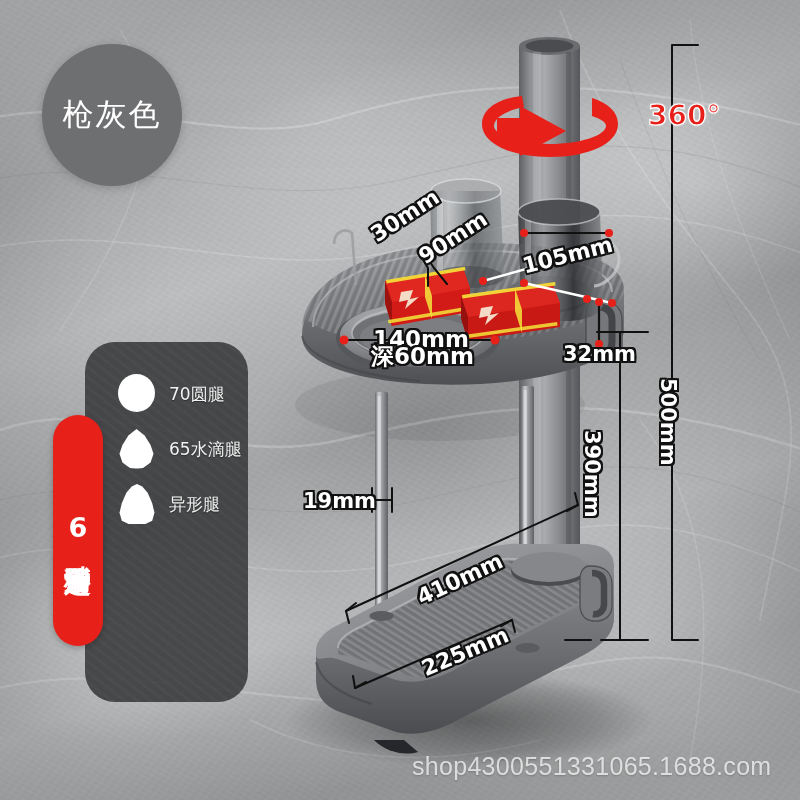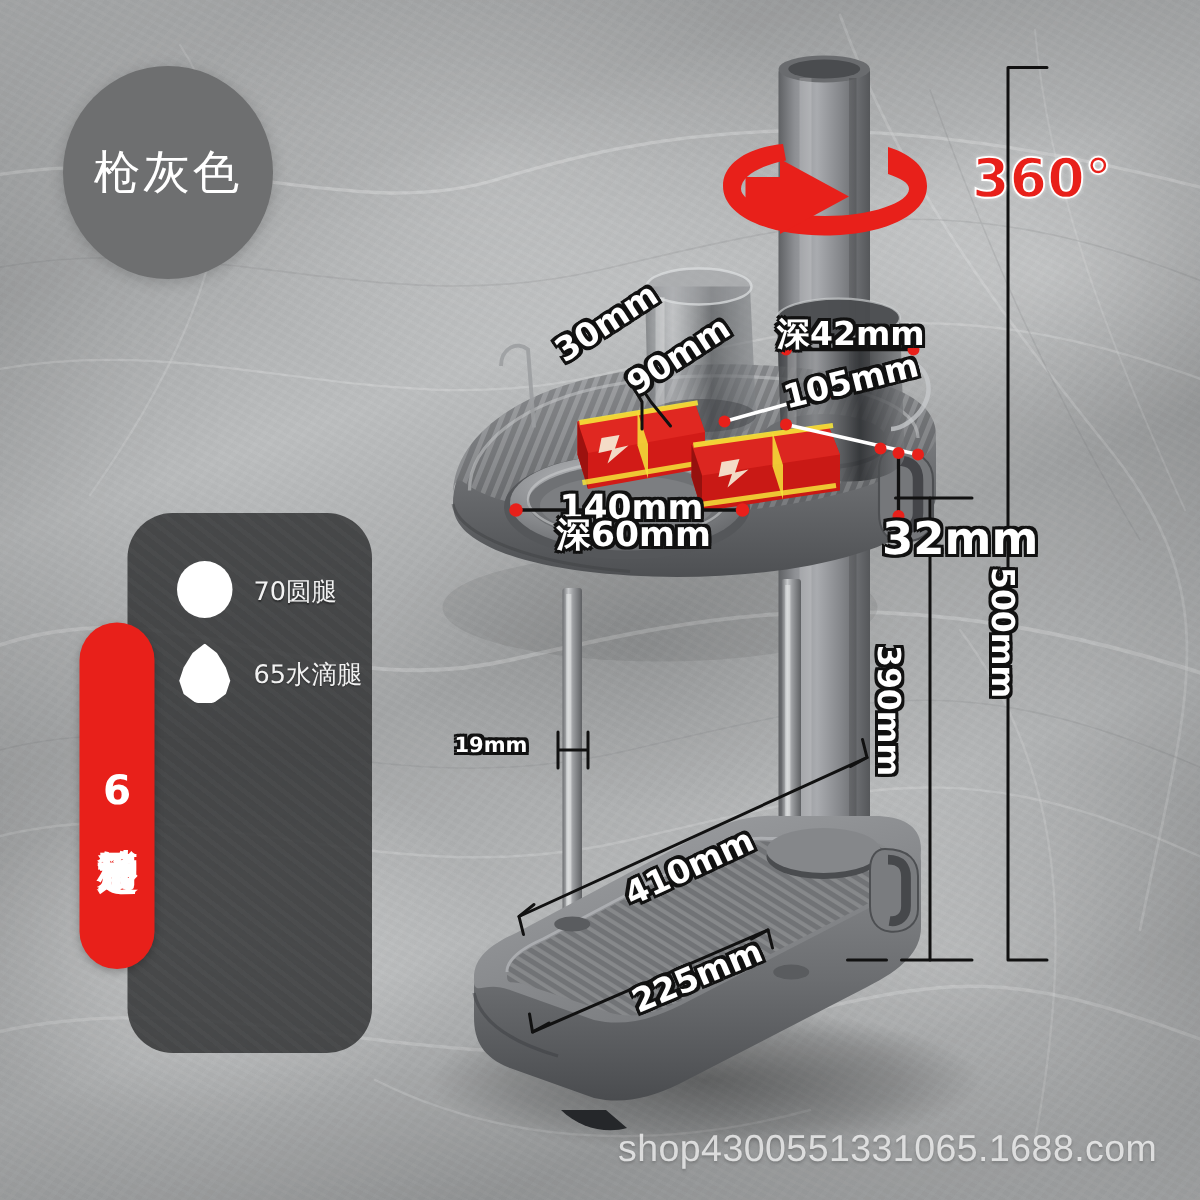--- a/index.html
+++ b/index.html
@@ -57,21 +57,21 @@
   .sh-peach{width:37px;height:40px;background:#fff;border-radius:52% 48% 50% 50%/58% 58% 42% 42%;}
 
   
   .red-banner{left:53px;top:415px;width:50px;height:231px;border-radius:25px;background:#e8201a;
      box-shadow:0 2px 6px rgba(0,0,0,.25);display:flex;align-items:center;justify-content:center;}
   .red-banner .txt{color:#fff;font-size:27px;line-height:33px;text-align:center;font-weight:600;
      writing-mode:vertical-rl;text-orientation:upright;letter-spacing:1px;
      font-family:"DejaVu Sans","Liberation Sans",sans-serif;}
 
   
-  .deg360{left:648px;top:99px;color:#e8201a;font-size:36px;font-weight:700;
+  .deg360{left:648px;top:99px;color:#e8201a;font-size:28px;font-weight:700;
      font-family:"DejaVu Sans","Liberation Sans",sans-serif;
      -webkit-text-stroke:1.2px #ffffff; text-shadow:0 0 3px rgba(255,255,255,.9);}
 
   
   .dim{color:#ffffff;font-weight:700;white-space:nowrap;
     font-family:"DejaVu Sans","Liberation Sans",sans-serif;
     text-shadow:
       -2px -2px 0 #111, 2px -2px 0 #111, -2px 2px 0 #111, 2px 2px 0 #111,
       -2px 0 0 #111, 2px 0 0 #111, 0 -2px 0 #111, 0 2px 0 #111;}
 
@@ -375,45 +375,50 @@
         <div class="legend-lbl">70圆腿</div>
       </div>
 
       <div class="legend-row">
         <div class="legend-ico">
             <div class="sh-drop"></div>
           </div>
         <div class="legend-lbl">65水滴腿</div>
       </div>
 
+      <div class="legend-row">
+        <div class="legend-ico">
+            <div class="sh-trap"></div>
+          </div>
+        <div class="legend-lbl">异形腿</div>
+      </div>
 
 
 
     </div>
   </div>
 
   <div class="abs red-banner nosel">
     <div class="txt">6种管形通用</div>
   </div>
 
   <div class="abs dim nosel" style="left:366px;top:226px;font-size:22px;transform:rotate(-33deg);transform-origin:left top;">30mm</div>
 
   <div class="abs dim nosel" style="left:414px;top:248px;font-size:22px;transform:rotate(-33deg);transform-origin:left top;">90mm</div>
 
-  <div class="abs dim nosel" style="left:518px;top:208px;font-size:22px;">深42mm</div>
 
   <div class="abs dim nosel" style="left:520px;top:254px;font-size:22px;transform:rotate(-14deg);transform-origin:left top;">105mm</div>
 
   <div class="abs dim nosel" style="left:373px;top:314px;font-size:23px;margin-top:12px;">140mm</div>
 
   <div class="abs dim nosel" style="left:371px;top:341px;font-size:23px;">深60mm</div>
 
-  <div class="abs dim nosel" style="left:588px;top:342px;font-size:30px;">32mm</div>
-
-  <div class="abs dim nosel" style="left:303px;top:489px;font-size:14px;">19mm</div>
+  <div class="abs dim nosel" style="left:563px;top:342px;font-size:21px;">32mm</div>
+
+  <div class="abs dim nosel" style="left:303px;top:489px;font-size:21px;">19mm</div>
 
   <div class="abs dim nosel" style="left:413px;top:587px;font-size:22px;transform:rotate(-25deg);transform-origin:left top;">410mm</div>
 
   <div class="abs dim nosel" style="left:418px;top:658px;font-size:22px;transform:rotate(-23deg);transform-origin:left top;">225mm</div>
 
   <div class="abs dim nosel" style="left:604px;top:430px;font-size:21px;transform:rotate(90deg);transform-origin:left top;">390mm</div>
 
   <div class="abs dim nosel" style="left:680px;top:378px;font-size:21px;transform:rotate(90deg);transform-origin:left top;">500mm</div>
 
   <div class="abs watermark nosel">shop4300551331065.1688.com</div>

